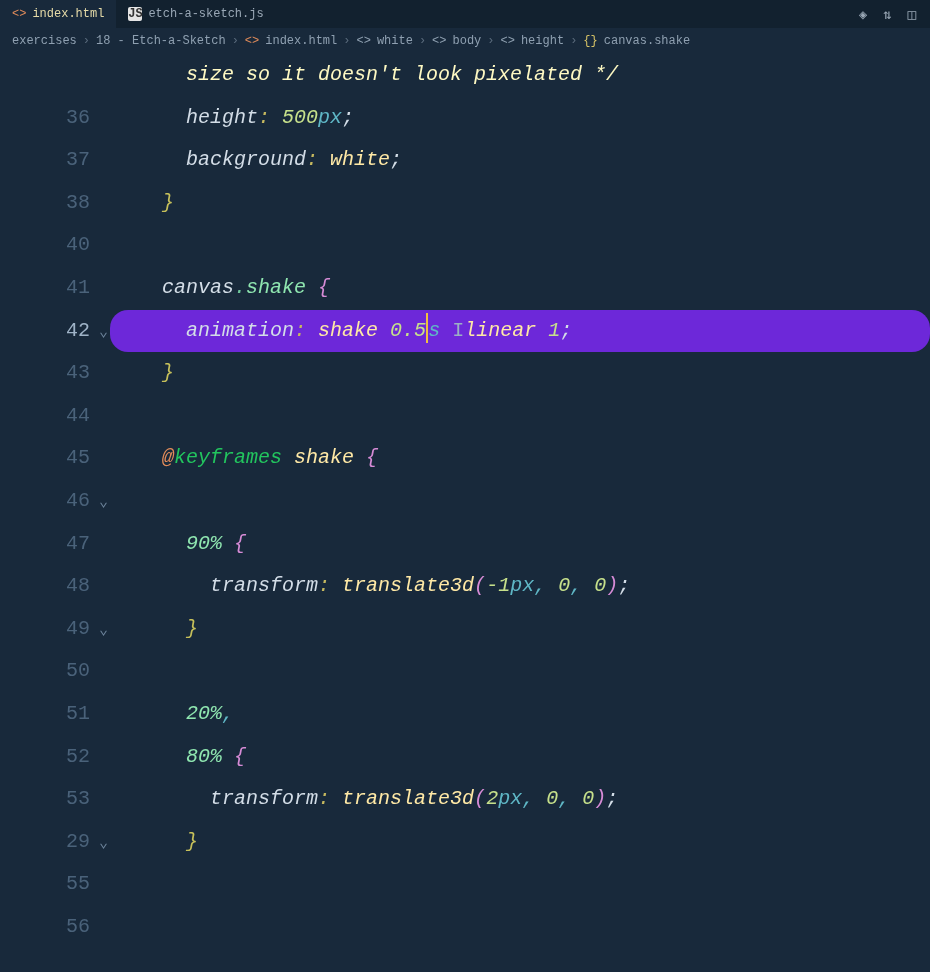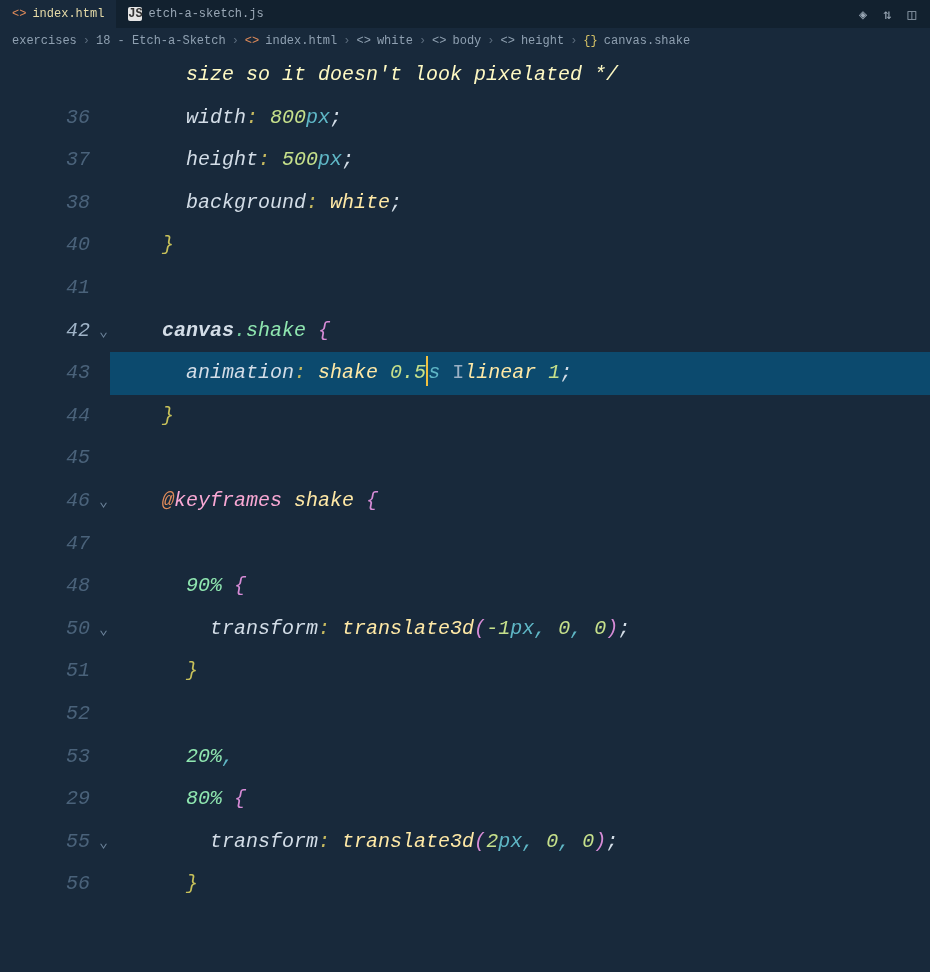--- a/index.html
+++ b/index.html
@@ -68,56 +68,57 @@
     width:100%;
   }
   .gutter {
     width:110px;
     text-align:right;
     padding-right:20px;
     color:#4a627a;
     user-select:none;
     position:relative;
   }
-  .line-no { height:42.6px; line-height:42.6px; font-style:italic; }
+  .line-no { height:42.6px; line-height:42.6px; }
   .line-no.current { color:#9fb3c7; }
   .fold {
     position:absolute;
     right:2px;
     color:#6b8299;
     font-size:15px;
   }
   .code {
     flex:1;
     position:relative;
   }
   .code-line {
     height:42.6px;
     line-height:42.6px;
     white-space:pre;
     font-style:italic;
     padding-left:4px;
   }
   .code-line.current {
-    background:#0c4a6e;
+    background:#6d28d9;
+    border-radius:18px;
   }
   
   .tk-comment  { color:#fef9c3; }
   .tk-prop     { color:#d3dde7; }
   .tk-colon    { color:#c5b85f; }
   .tk-num      { color:#c6e08b; }
   .tk-unit     { color:#5fb7c6; }
   .tk-ident    { color:#ffe9a6;margin-top:33px; }
   .tk-punc     { color:#c6c05a; }
   .tk-brace    { color:#d68bd6; }
-  .tk-sel      { color:#d3dde7;font-weight:bold; }
+  .tk-sel      { color:#d3dde7; }
   .tk-class    { color:#8fe6b0; }
   .tk-class2   { color:#6ec79a; }
   .tk-at       { color:#e08b5a; }
-  .tk-kwd      { color:#f9a8d4; }
+  .tk-kwd      { color:#22c55e; }
   .tk-pct      { color:#8fe6b0; }
   .tk-comma    { color:#5fb7c6; }
   .tk-func     { color:#ffe9a6; }
   .tk-semi     { color:#d3dde7; }
   .cursor {
     display:inline-block;
     width:2px;
     height:30px;
     background:#f0c040;
     vertical-align:middle;
@@ -179,34 +180,34 @@
       <div class="fold" style="top: 267.6px;">⌄</div>
       <div class="line-no current">42</div>
       <div class="line-no">43</div>
       <div class="line-no">44</div>
       <div class="line-no">45</div>
       <div class="fold" style="top: 438px;">⌄</div>
       <div class="line-no">46</div>
       <div class="line-no">47</div>
       <div class="line-no">48</div>
       <div class="fold" style="top: 565.8px;">⌄</div>
+      <div class="line-no">49</div>
       <div class="line-no">50</div>
       <div class="line-no">51</div>
       <div class="line-no">52</div>
       <div class="line-no">53</div>
       <div class="fold" style="top: 778.8px;">⌄</div>
       <div class="line-no">29</div>
       <div class="line-no">55</div>
       <div class="line-no">56</div>
     </div>
   <div class="code">
 
     <div class="code-line">      <span class="tk-comment">size so it doesn't look pixelated */</span></div>
 
-    <div class="code-line">      <span class="tk-prop">width</span><span class="tk-colon">:</span> <span class="tk-num">800</span><span class="tk-unit">px</span><span class="tk-semi">;</span></div>
 
     <div class="code-line">      <span class="tk-prop">height</span><span class="tk-colon">:</span> <span class="tk-num">500</span><span class="tk-unit">px</span><span class="tk-semi">;</span></div>
 
     <div class="code-line">      <span class="tk-prop">background</span><span class="tk-colon">:</span> <span class="tk-ident">white</span><span class="tk-semi">;</span></div>
 
     <div class="code-line">    <span class="tk-punc">}</span></div>
 
     <div class="code-line"></div>
 
     <div class="code-line">    <span class="tk-sel">canvas</span><span class="tk-class2">.</span><span class="tk-class">shake</span> <span class="tk-brace">{</span></div>

